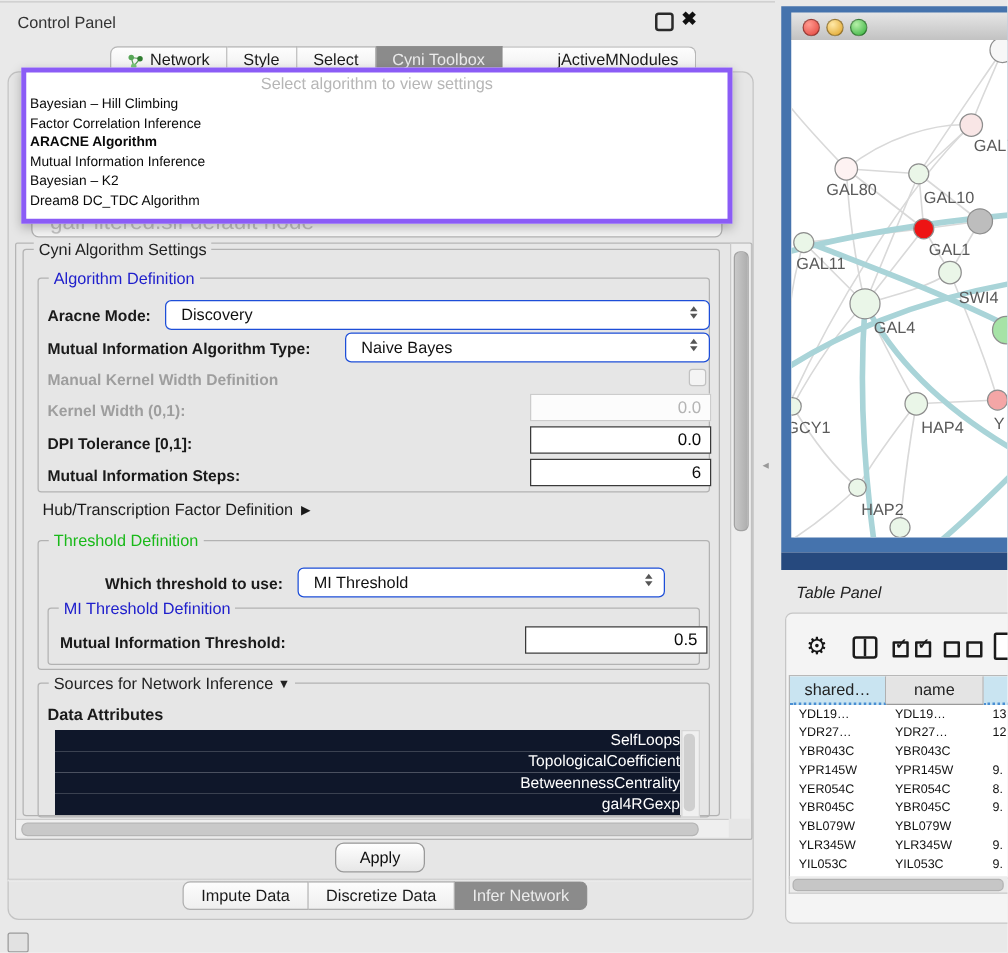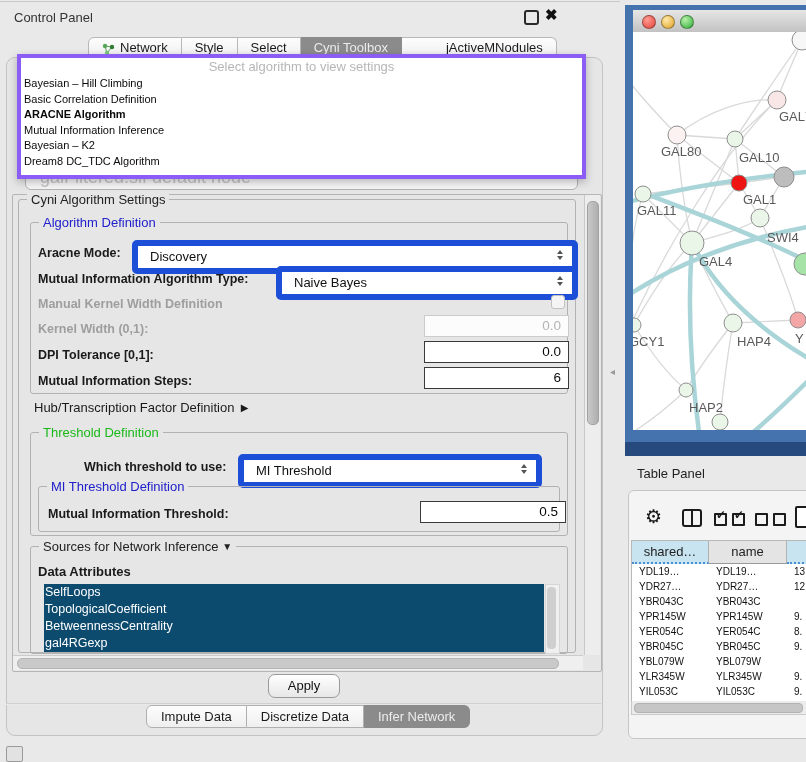--- a/index.html
+++ b/index.html
@@ -44,34 +44,34 @@
   .group{position:absolute;border:1px solid #b2b2b2;border-radius:3px;}
   .legend{position:absolute;top:-8px;left:8px;background:#e6e6e6;padding:0 4px;font-size:13px;white-space:nowrap;}
   .legend.blue{color:#2020cc;}
   .legend.green{color:#19b919;}
 
   .lbl{position:absolute;font-size:12.5px;font-weight:bold;color:#1a1a1a;white-space:nowrap;}
   .lbl.dis{color:#9e9e9e;}
   .plain{position:absolute;font-size:13px;color:#1a1a1a;white-space:nowrap;}
   .tri{font-size:10px;position:relative;top:-1px;}
 
-  .combo{position:absolute;height:22px;background:#fff;border:6px solid #1d4ed8;border-radius:5px;}
+  .combo{position:absolute;height:22px;background:#fff;border:1px solid #1d4ed8;border-radius:5px;}
   .combo .cv{position:absolute;left:12px;top:3px;font-size:13px;color:#111;white-space:nowrap;}
   .arrows{position:absolute;right:9px;top:4px;display:flex;flex-direction:column;gap:2px;}
   .arrows i{display:block;width:0;height:0;border-left:3.5px solid transparent;border-right:3.5px solid transparent;}
   .arrows i.up{border-bottom:4.5px solid #555;}
   .arrows i.dn{border-top:4.5px solid #555;}
 
   .field{position:absolute;background:#fff;border:1px solid #3a3a3a;font-size:13.5px;color:#0a0a0a;
          text-align:right;padding:2px 7px 0 0;height:18px;}
   .field.dis{border-color:#cccccc;color:#b4b4b4;background:#fcfcfc;}
   .checkbox{position:absolute;width:12px;height:12px;border:1px solid #c2c2c2;border-radius:3px;background:#f4f4f4;}
 
   .listbox{position:absolute;left:44px;top:584px;width:500px;height:68px;background:#fff;}
-  .attr-item{height:17px;line-height:17px;font-size:12.5px;color:#fff;background:#0c4a6e;padding-left:1px;}
+  .attr-item{height:17px;line-height:17px;font-size:12.5px;color:#fff;background:#0f172a;padding-left:1px;text-align:right;}
   .list-vsb{left:545px;top:584px;width:13px;height:68px;background:#f0f0f0;border:1px solid #d6d6d6;}
   .list-vsb .thumb{position:absolute;left:1px;top:2px;width:9px;height:62px;border-radius:4px;background:#cfcfcf;}
 
   .apply{left:268px;top:674px;width:70px;height:22px;border:1px solid #9a9a9a;border-radius:7px;
          background:linear-gradient(#ffffff,#e7e7e7);font-size:13px;text-align:center;line-height:22px;color:#111;}
   .divider{left:6px;top:703px;width:595px;height:2px;background:linear-gradient(#c2c2c2,#f5f5f5);}
   .btabbar{left:146px;top:705px;height:35px;display:flex;}
   .btab{height:21px;line-height:21px;padding:0 14px;font-size:13px;background:linear-gradient(#fdfdfd,#efefef);
         border:1px solid #b0b0b0;border-left:none;color:#1a1a1a;}
   .btab:first-child{border-left:1px solid #b0b0b0;border-radius:6px 0 0 6px;}
@@ -85,21 +85,21 @@
   .nw-outer{left:625px;top:5px;width:181px;height:437px;background:#4573ad;}
   .nw-navy{left:625px;top:442px;width:181px;height:14px;background:#26497e;}
   .nw-titlebar{left:633px;top:10px;width:173px;height:22px;background:linear-gradient(#e6e6e6,#c2c2c2);border-bottom:1px solid #979797;}
   .tl{position:absolute;top:5px;width:12px;height:12px;border-radius:50%;border:1px solid rgba(0,0,0,.35);}
   .tl.red{left:9px;background:radial-gradient(circle at 35% 30%, #ff9a90, #e3433b);}
   .tl.yellow{left:28px;background:radial-gradient(circle at 35% 30%, #ffe9a8, #dfa123);}
   .tl.green{left:47px;background:radial-gradient(circle at 35% 30%, #b6f0a8, #2fae38);}
   .nw-canvas{left:633px;top:32px;width:173px;height:398px;background:#fff;overflow:hidden;}
 
   
-  .tp-title{left:637px;top:466px;font-size:13px;color:#222;}
+  .tp-title{left:637px;top:466px;font-size:13px;color:#222;font-style:italic;}
   .tp-panel{left:628px;top:490px;width:184px;height:247px;background:#f4f4f4;border:1px solid #c6c6c6;border-radius:6px;}
   .gear{left:645px;top:505px;font-size:19px;color:#141414;}
   .split-icon{left:682px;top:509px;width:16px;height:14px;border:2px solid #1b1b1b;border-radius:3px;}
   .split-icon i{position:absolute;left:7px;top:0;width:2px;height:100%;background:#1b1b1b;}
   .cb-pair{position:absolute;display:flex;gap:5px;}
   .mini-cb{position:relative;display:inline-block;width:9px;height:9px;border:2px solid #1b1b1b;border-radius:1px;}
   .mini-cb.checked::after{content:"\2713";position:absolute;top:-7px;left:0;font-size:12px;font-weight:bold;color:#1b1b1b;}
   .page-icon{left:795px;top:506px;width:13px;height:18px;border:2px solid #1b1b1b;border-radius:2px;background:#fff;}
 
   .tbl{left:631px;top:540px;width:175px;height:161px;background:#fff;border:1px solid #b8b8b8;overflow:hidden;}
@@ -149,21 +149,21 @@
     </div>
 
   <div class="abs net-combo">
     <span class="val">galFiltered.sif default node</span>
   </div>
 
   <div class="abs popup">
     <div class="ph">Select algorithm to view settings</div>
     <div>
         <div class="dd-item">Bayesian – Hill Climbing</div>
-        <div class="dd-item">Basic Correlation Definition</div>
+        <div class="dd-item">Factor Correlation Inference</div>
         <div class="dd-item bold">ARACNE Algorithm</div>
         <div class="dd-item">Mutual Information Inference</div>
         <div class="dd-item">Bayesian – K2</div>
         <div class="dd-item">Dream8 DC_TDC Algorithm</div>
       </div>
   </div>
 
   <div class="abs scrollpane"></div>
 
   <div class="group" style="left:18px;top:199px;width:556px;height:452px;">

